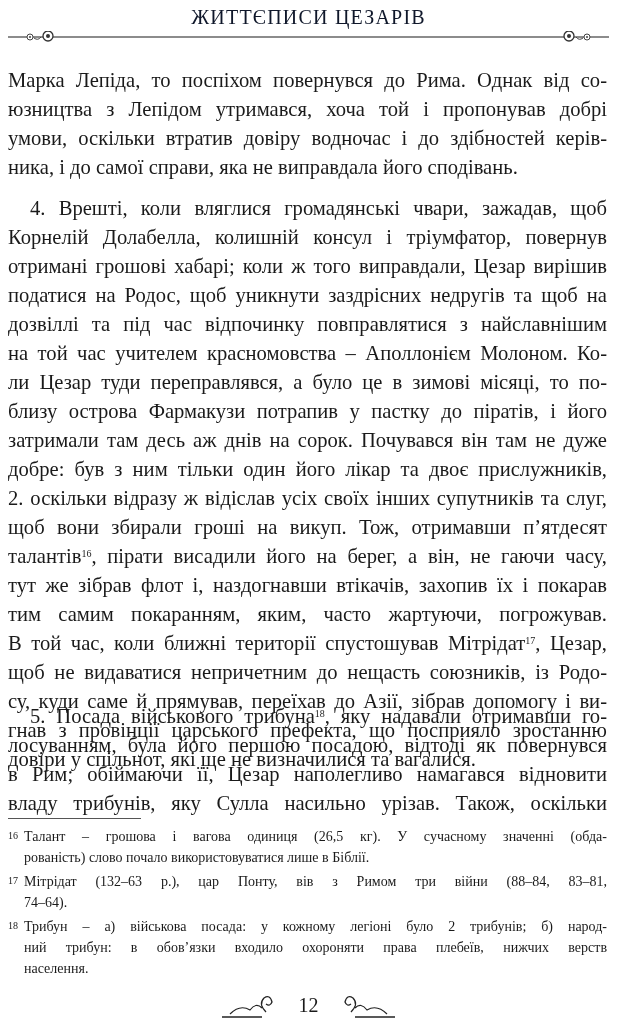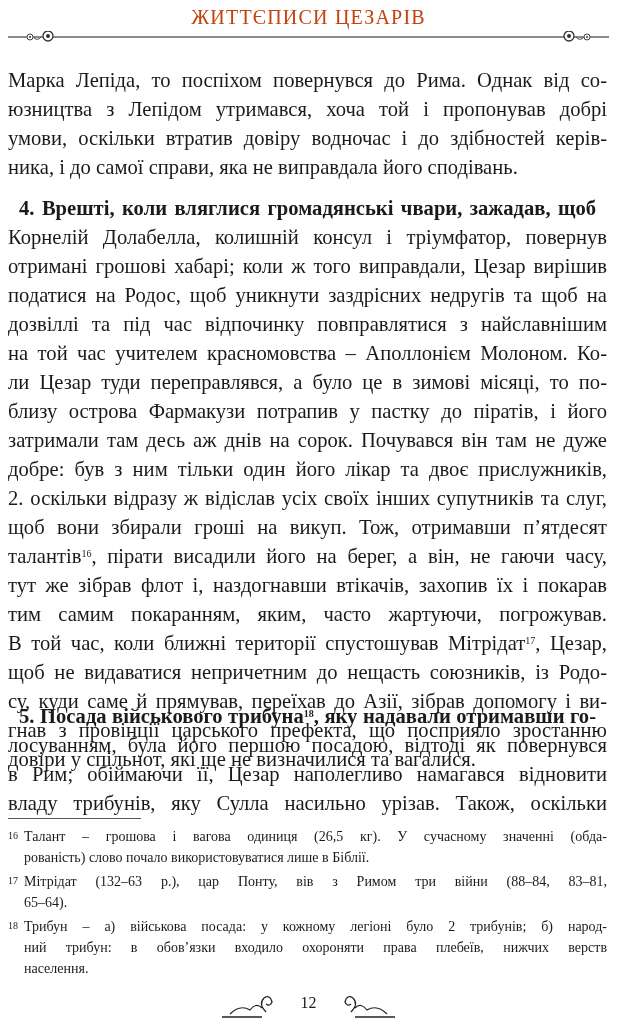--- a/index.html
+++ b/index.html
@@ -1,32 +1,32 @@
 <!DOCTYPE html>
 <html><head>
 <meta charset="utf-8">
 <style>
   html, body { margin: 0; padding: 0; background: #ffffff; }
   body { width: 617px; height: 1024px; position: relative; overflow: hidden;
          font-family: "Liberation Serif", "DejaVu Serif", serif; color: #1a1a1a; }
   .header-title { position: absolute; top: 6px; left: 0; width: 617px; text-align: center;
-         font-size: 20px; letter-spacing: 1.2px; color: #c2410c; }
+         font-size: 20px; letter-spacing: 1.2px; color: #0f172a; }
   .header-rule { position: absolute; top: 31px; left: 8px; width: 601px; height: 12px; }
   .line { position: absolute; left: 8px; width: 599px; font-size: 20.6px; line-height: 26px;
           text-align: justify; text-align-last: justify; white-space: nowrap; }
   .line.last { text-align-last: left; }
-  .line.indent { left: 19px; width: 577px; font-weight: bold; }
+  .line.indent { left: 30px; width: 577px; }
   sup { font-size: 10px; vertical-align: top; position: relative; top: -2px; }
   .fn-rule { position: absolute; top: 818px; left: 8px; width: 133px; height: 1px; background: #555; }
   .fn { position: absolute; left: 24px; width: 583px; font-size: 14px; line-height: 21px;
         text-align: justify; text-align-last: justify; white-space: nowrap; }
   .fn.last { text-align-last: left; font-family: Liberation Serif, serif; }
   .fn-num { position: absolute; left: 8px; font-size: 10px; line-height: 14px; }
   .footer { position: absolute; top: 990px; left: 0; width: 617px; height: 30px; }
-  .page-num { position: absolute; top: 994px; left: 0; width: 617px; text-align: center; font-size: 16px; }
+  .page-num { position: absolute; top: 994px; left: 0; width: 617px; text-align: center; font-size: 20px; }
 </style>
 </head>
 <body>
 
 <div>
   <div class="header-title">ЖИТТЄПИСИ ЦЕЗАРІВ</div>
   <svg class="header-rule" viewBox="0 0 601 12">
     <line x1="0" y1="6" x2="601" y2="6" stroke="#666" stroke-width="1.6"></line>
     <circle cx="22" cy="6" r="3" fill="#fff" stroke="#444" stroke-width="1"></circle>
     <circle cx="22" cy="6" r="1" fill="#444"></circle>
@@ -80,21 +80,21 @@
 
 <div class="fn-rule"></div>
 
 <div>
   <div class="fn-num" style="top:829px">16</div>
   <div class="fn" style="top:826px">Талант – грошова і вагова одиниця (26,5 кг). У сучасному значенні (обда-</div>
   <div class="fn last" style="top:847px">рованість) слово почало використовуватися лише в Біблії.</div>
 
   <div class="fn-num" style="top:874px">17</div>
   <div class="fn" style="top:871px">Мітрідат (132–63 р.), цар Понту, вів з Римом три війни (88–84, 83–81,</div>
-  <div class="fn last" style="top:892px">65–64).</div>
+  <div class="fn last" style="top:892px">74–64).</div>
 
   <div class="fn-num" style="top:919px">18</div>
   <div class="fn" style="top:916px">Трибун – а) військова посада: у кожному легіоні було 2 трибунів; б) народ-</div>
   <div class="fn" style="top:937px">ний трибун: в обов’язки входило охороняти права плебеїв, нижчих верств</div>
   <div class="fn last" style="top:958px">населення.</div>
 </div>
 
 <svg class="footer" viewBox="0 0 617 30">
   <path d="M222 27 L262 27" stroke="#222" stroke-width="1.3"></path>
   <path d="M230 24 Q240 14 250 20 Q256 12 262 18" fill="none" stroke="#222" stroke-width="1.2"></path>

